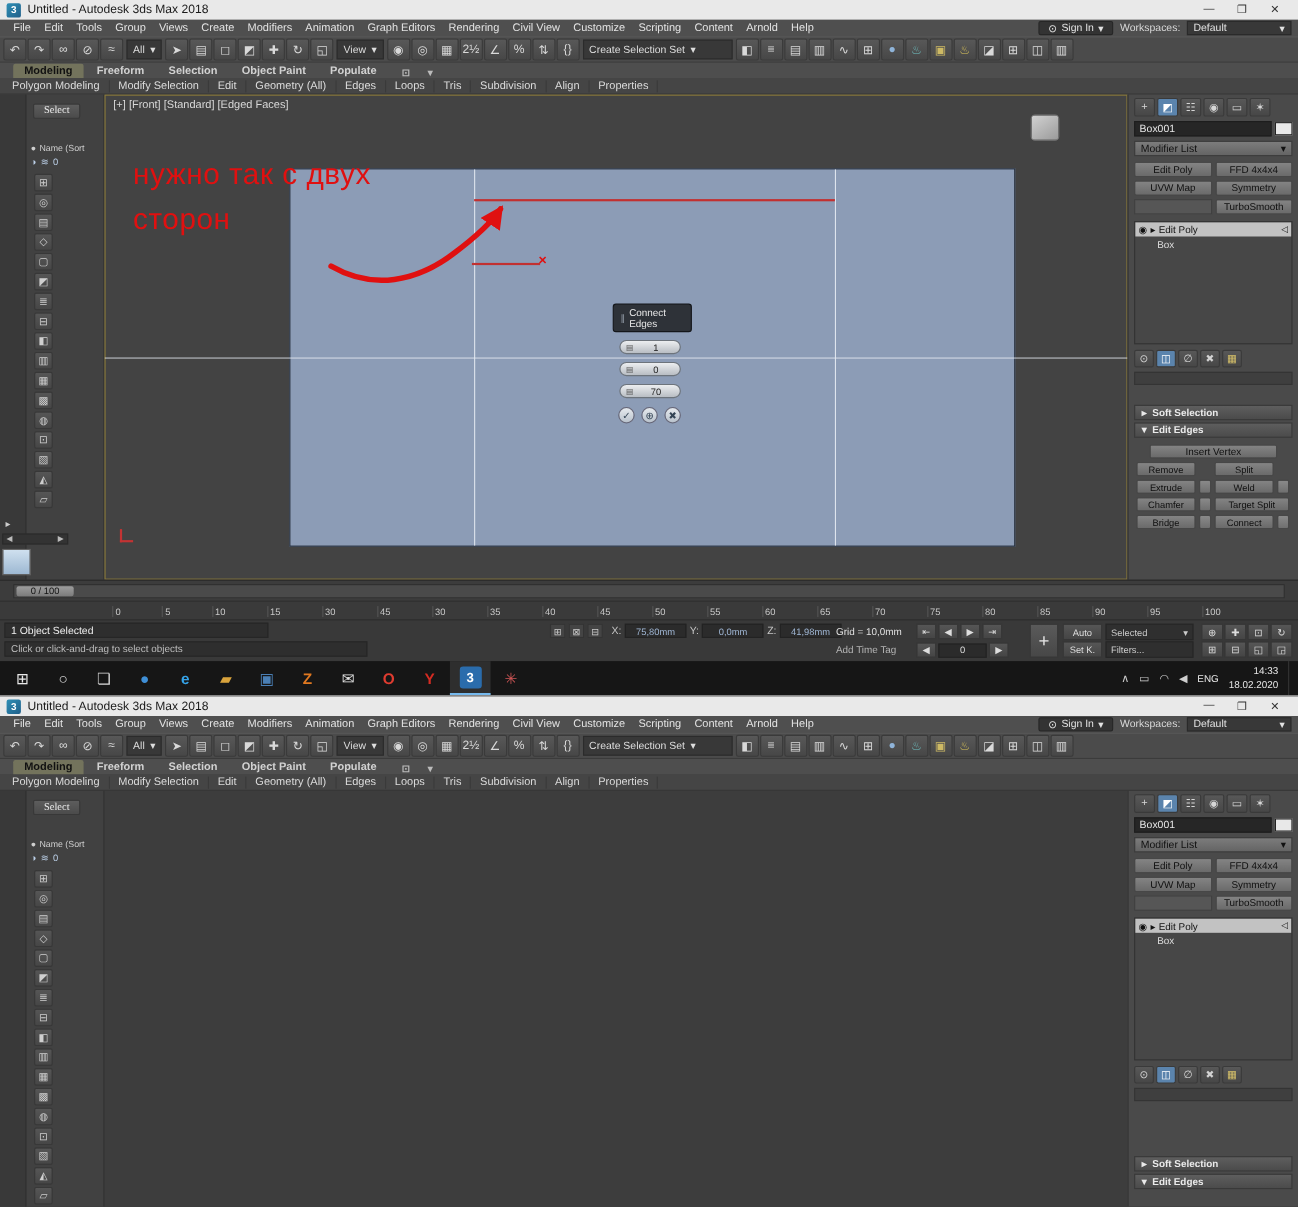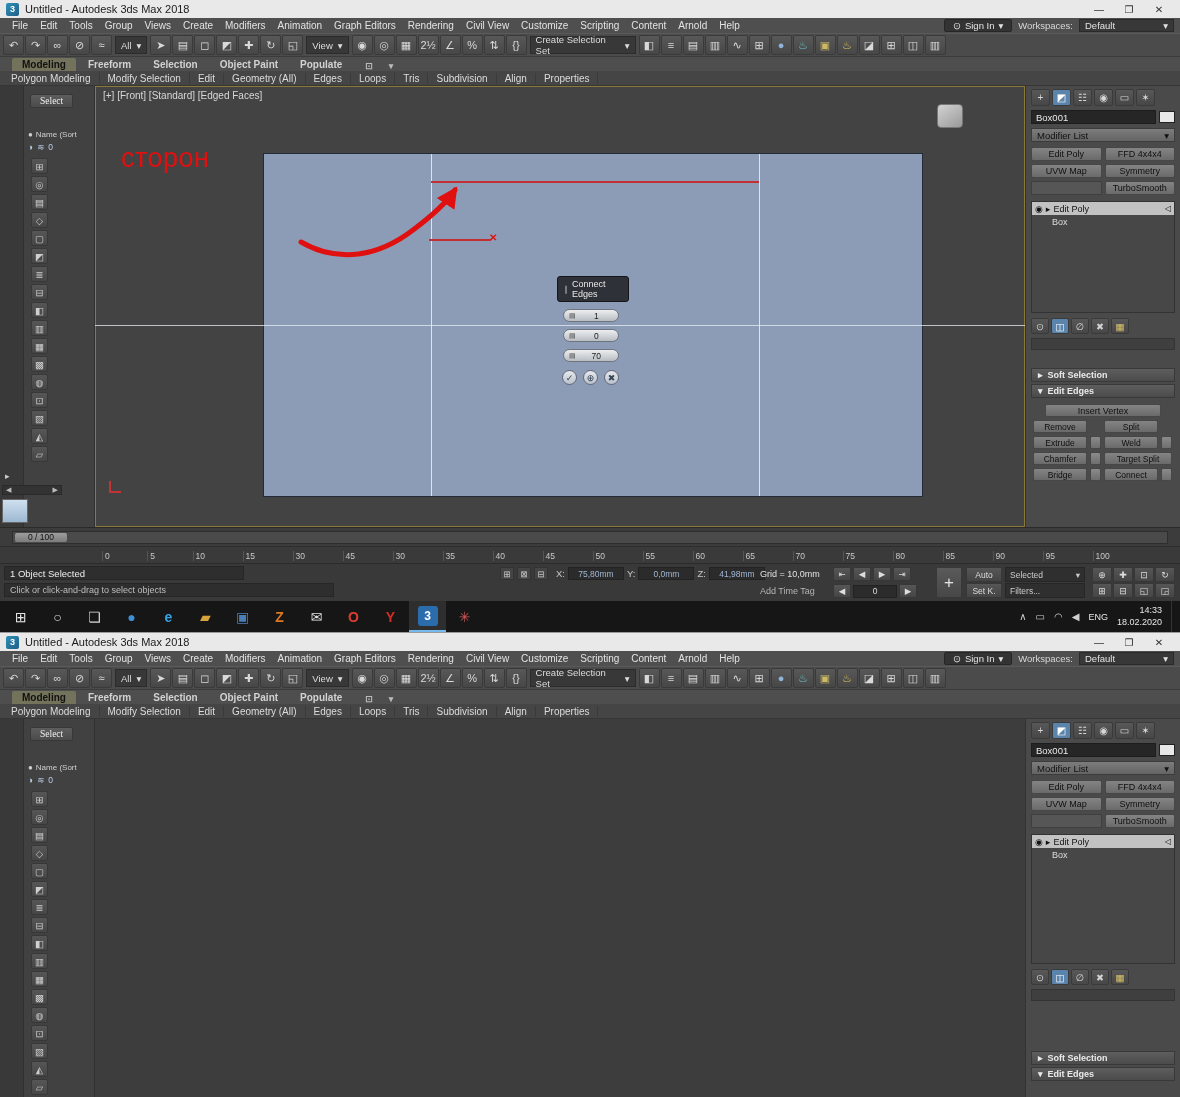--- a/index.html
+++ b/index.html
@@ -30,21 +30,21 @@
     display:flex; align-items:center; justify-content:space-between; padding:0 5px; font-size:9.5px; }
 
   .toolbar { position:absolute; top:33px; left:0; right:0; height:24px; background:#4b4b4b;
     display:flex; align-items:center; gap:1px; padding:0 3px; border-top:1px solid #5a5a5a; border-bottom:1px solid #3b3b3b; }
   .tb-run { display:flex; gap:1px; }
   .tbi { width:21px; height:20px; display:flex; align-items:center; justify-content:center;
     color:#d9d9d9; background:linear-gradient(#585858,#474747); border:1px solid #3a3a3a;
     border-radius:2px; font-size:11px; }
   .tb-dd { height:18px; background:#383838; border:1px solid #2b2b2b; color:#ddd; font-size:9.5px;
     display:flex; align-items:center; gap:5px; padding:0 5px; margin:0 2px; }
-  .tb-field { width:106px; }
+  .tb-field { width:136px; }
   .tbi.c-mat { color:#8fb4d9; } .tbi.c-rs { color:#6fc0c2; } .tbi.c-rf { color:#cdb964; } .tbi.c-rn { color:#d9c35b; }
 
   .rtabs { position:absolute; top:57px; left:0; right:0; height:14px; background:#4e4e4e;
     display:flex; align-items:flex-end; font-size:10px; color:#d2d2d2; padding-left:12px; gap:2px;font-weight:bold; }
   .rtab { padding:1px 10px 1px 10px; }
   .rtab.active { background:#73735c; color:#111; border-radius:2px 2px 0 0; }
   .rtab-min { margin-left:8px; font-size:9px; color:#bbb; padding:0 3px; }
 
   .rgroups { position:absolute; top:71px; left:0; right:0; height:15px; background:#454545;
     display:flex; align-items:center; font-size:10px; color:#dcdcdc; padding-left:3px;
@@ -364,20 +364,21 @@
         <div class="vline" style="left:167px"></div>
         <div class="vline" style="left:495px"></div>
         <div class="redge" style="left: 167px; top: 27px; width: 328px; background: rgb(194, 48, 48);"></div>
         <div class="redge" style="left: 165px; top: 85px; width: 62px; height: 1.5px; background: rgb(194, 48, 48);"></div>
         <span class="rx" style="left: 225px; top: 79px; color: rgb(224, 16, 16);">✕</span>
       </div>
 
       <div class="hgrid" style="top:239px"></div>
 
       <div class="ann" style="left: 26px; top: 52px; color: rgb(224, 16, 16);">
+        <div>нужно так с двух</div>
         <div>сторон</div>
       </div>
 
       <svg class="arrow" viewBox="0 0 240 130" style="color: rgb(224, 16, 16);">
         <defs>
           <marker id="ah" viewBox="0 0 10 10" refX="8" refY="5" markerWidth="4.2" markerHeight="4.2" orient="auto-start-reverse">
             <path d="M0,0 L10,5 L0,10 z" fill="currentColor"></path>
           </marker>
         </defs>
         <path d="M6,74 C44,96 84,88 118,62 C138,47 152,34 160,22" fill="none" stroke="currentColor" stroke-width="5" stroke-linecap="round" marker-end="url(#ah)"></path>

